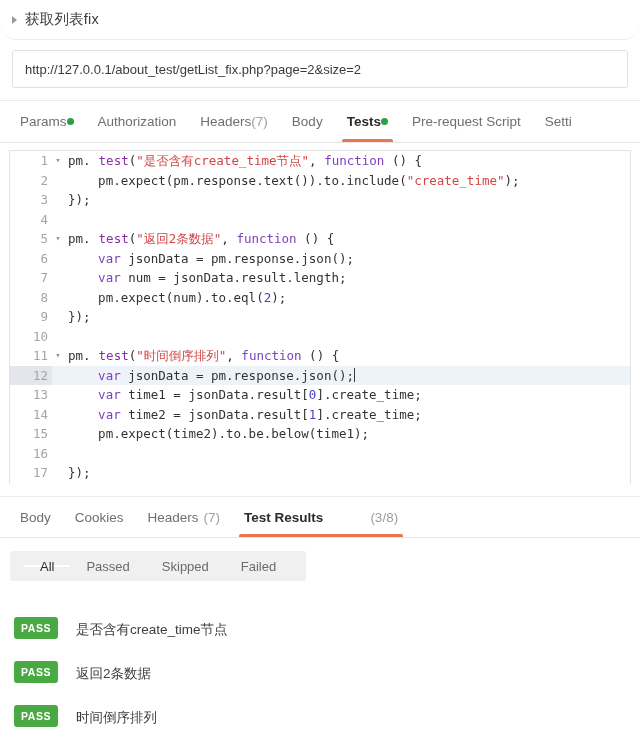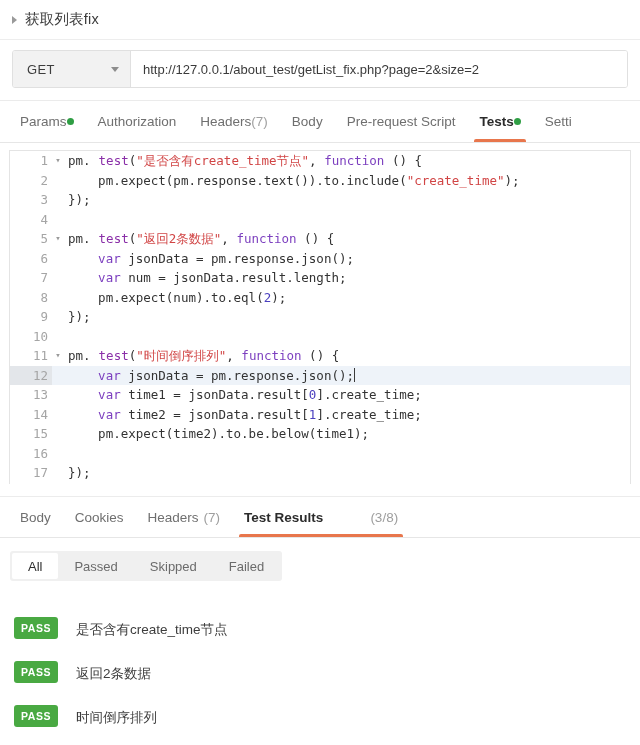--- a/index.html
+++ b/index.html
@@ -12,20 +12,21 @@
   }
 
   
   .titlebar {
     height: 40px;
     display: flex;
     align-items: center;
     padding: 0 12px;
     border-bottom: 1px solid #ededed;
     background: #fff;
+    border-radius: 17px;
   }
   .disclosure {
     width: 0; height: 0;
     border-left: 5px solid #9a9a9a;
     border-top: 4px solid transparent;
     border-bottom: 4px solid transparent;
     margin-right: 8px;
     flex: none;
   }
   .req-title {
@@ -212,21 +213,21 @@
     border-radius: 2px 2px 0 0;
   }
   .rtab .count { color: #9e9e9e; font-weight: normal; }
 
   
   .filters {
     display: inline-flex;
     margin: 13px 0 0 10px;
     background: #f0f0f0;
     border-radius: 3px;
-    padding: 2px;
+    padding: 14px;
     height: 30px;
   }
   .pill {
     display: flex;
     align-items: center;
     padding: 0 16px;
     font-size: 13px;
     color: #6b6b6b;
     border-radius: 2px;
     cursor: pointer;
@@ -271,50 +272,46 @@
 
 
 <div class="titlebar">
   <span class="disclosure"></span>
   <span class="req-title">获取列表fix</span>
 </div>
 
 
 <div class="urlrow">
   <div class="urlbar">
-    <div class="method">
-      <span class="method-label">GET</span>
-      <span class="chev"></span>
-    </div>
     <div class="urlinput">http://127.0.0.1/about_test/getList_fix.php?page=2&amp;size=2</div>
   </div>
 </div>
 
 
 <div class="reqtabs" id="reqtabs">
     <div class="tab">
       <span>Params</span>
       <span class="dot"></span>
     </div>
     <div class="tab">
       <span>Authorization</span>
     </div>
     <div class="tab">
       <span>Headers</span>
       <span class="count">(7)</span>
     </div>
     <div class="tab">
       <span>Body</span>
     </div>
-    <div class="tab">
-      <span>Pre-request Script</span>
-    </div>
     <div class="tab active">
       <span>Tests</span>
       <span class="dot"></span>
+    </div>
+    <div class="tab">
+      <span>Pre-request Script</span>
     </div>
     <div class="tab">
       <span>Setti</span>
     </div>
   </div>
 
 
 <div class="editorwrap">
   <div class="editor" id="editor">
       <div class="cline">

